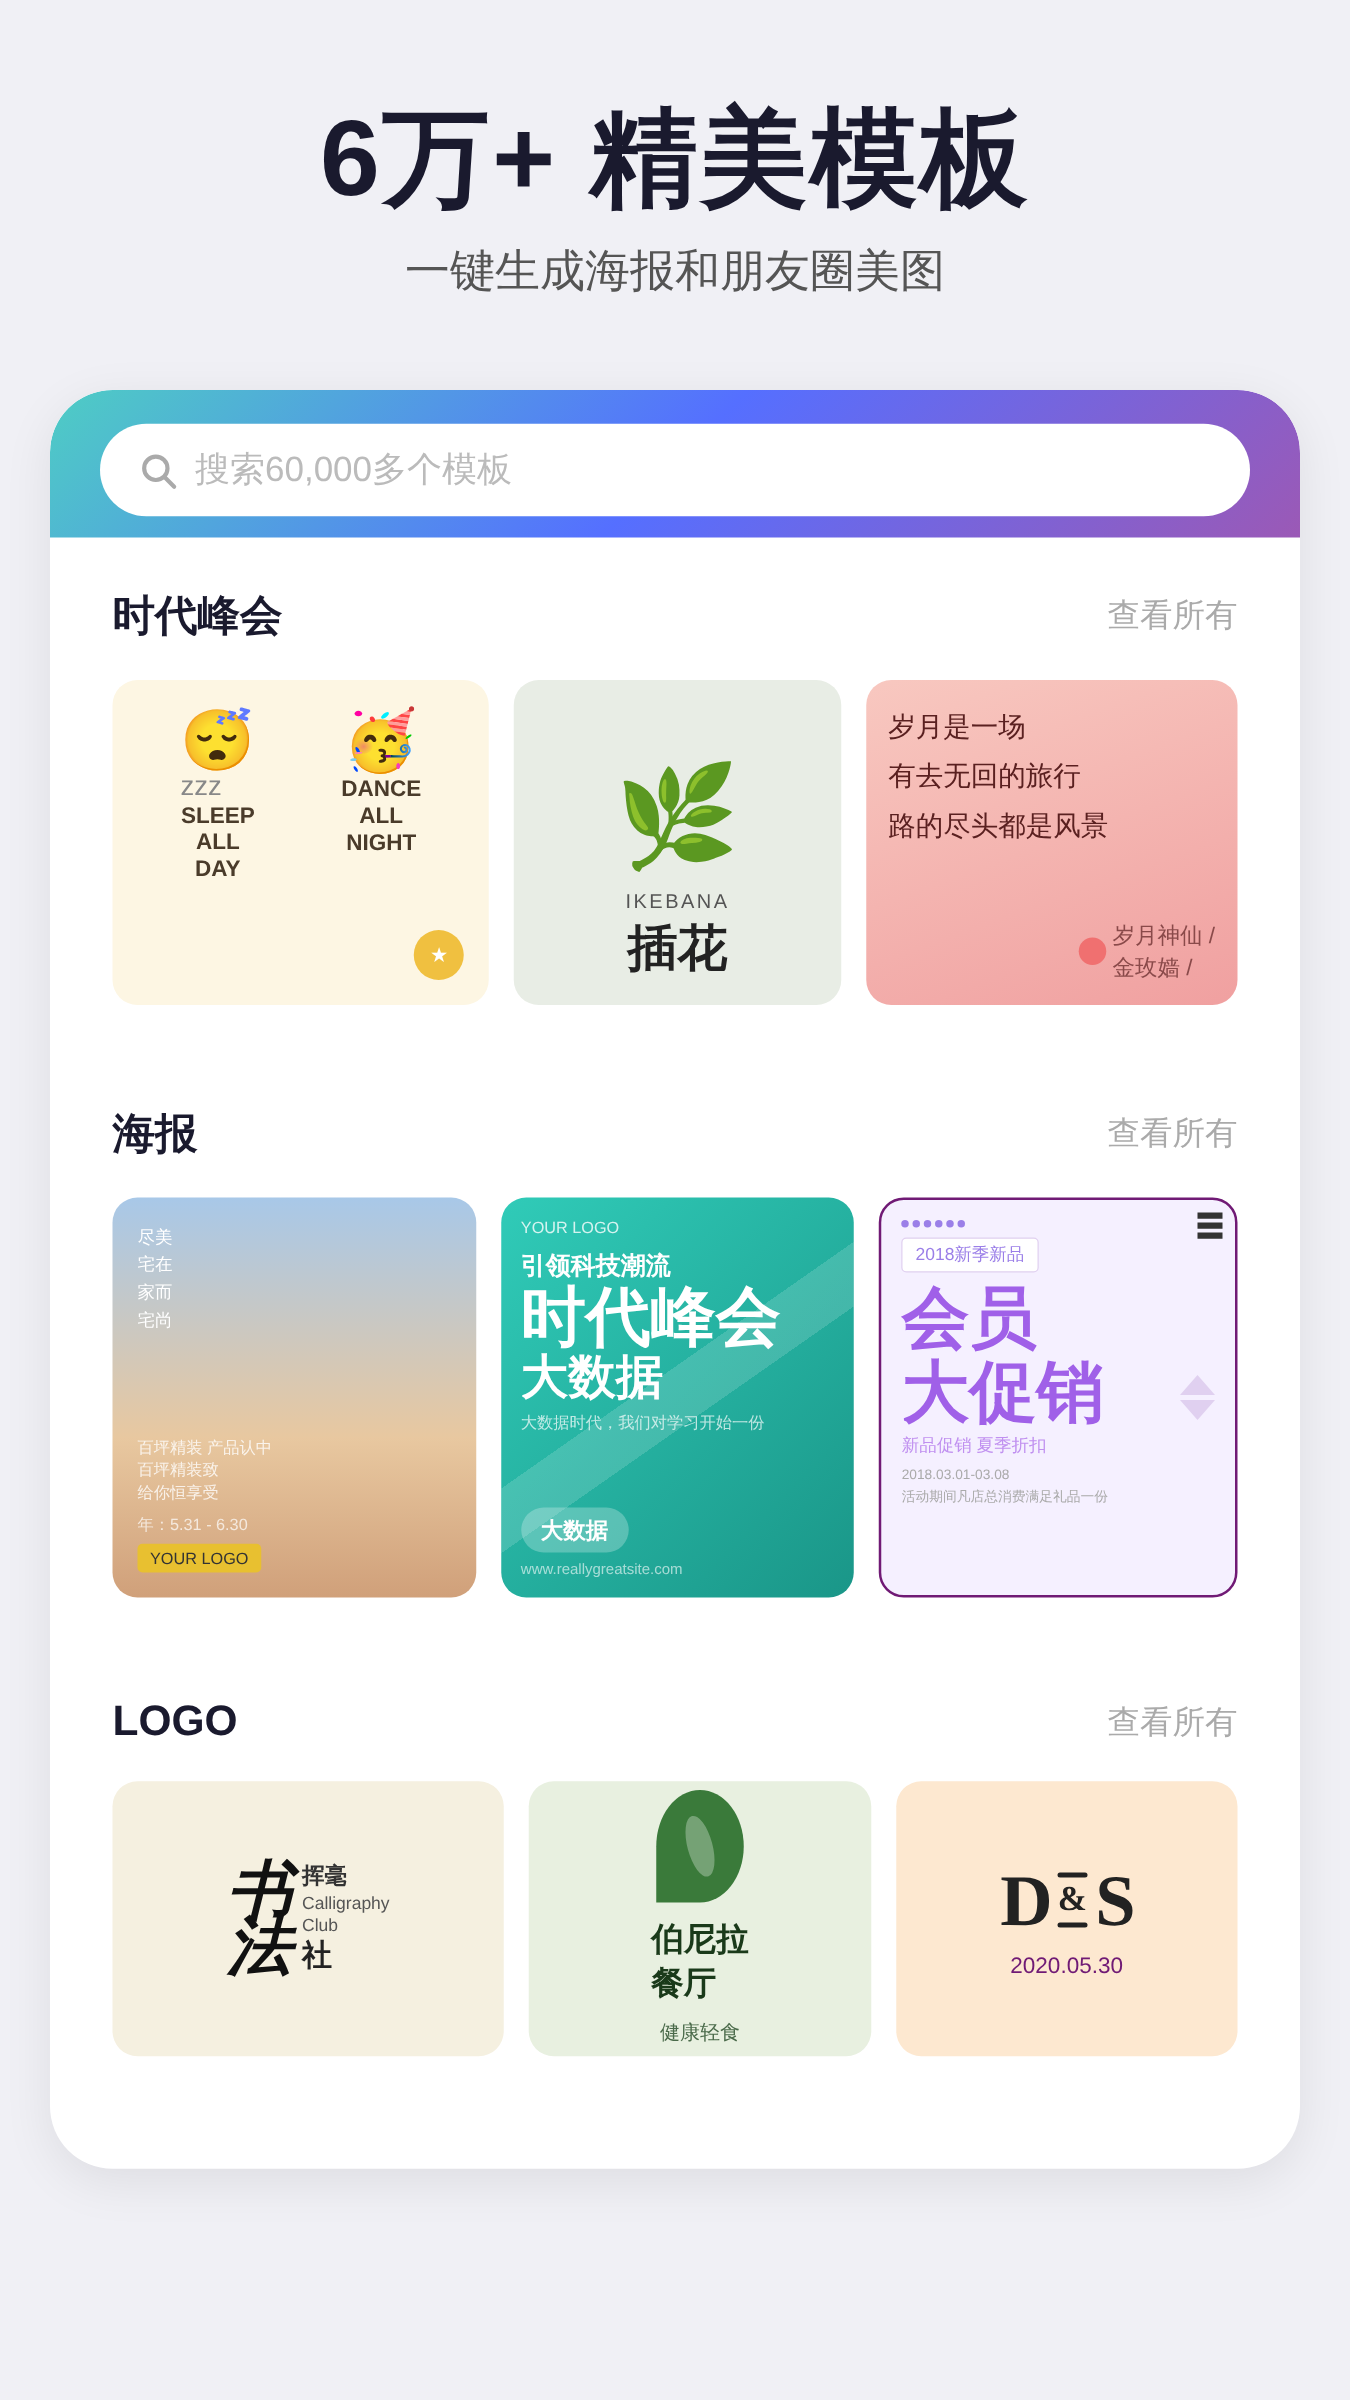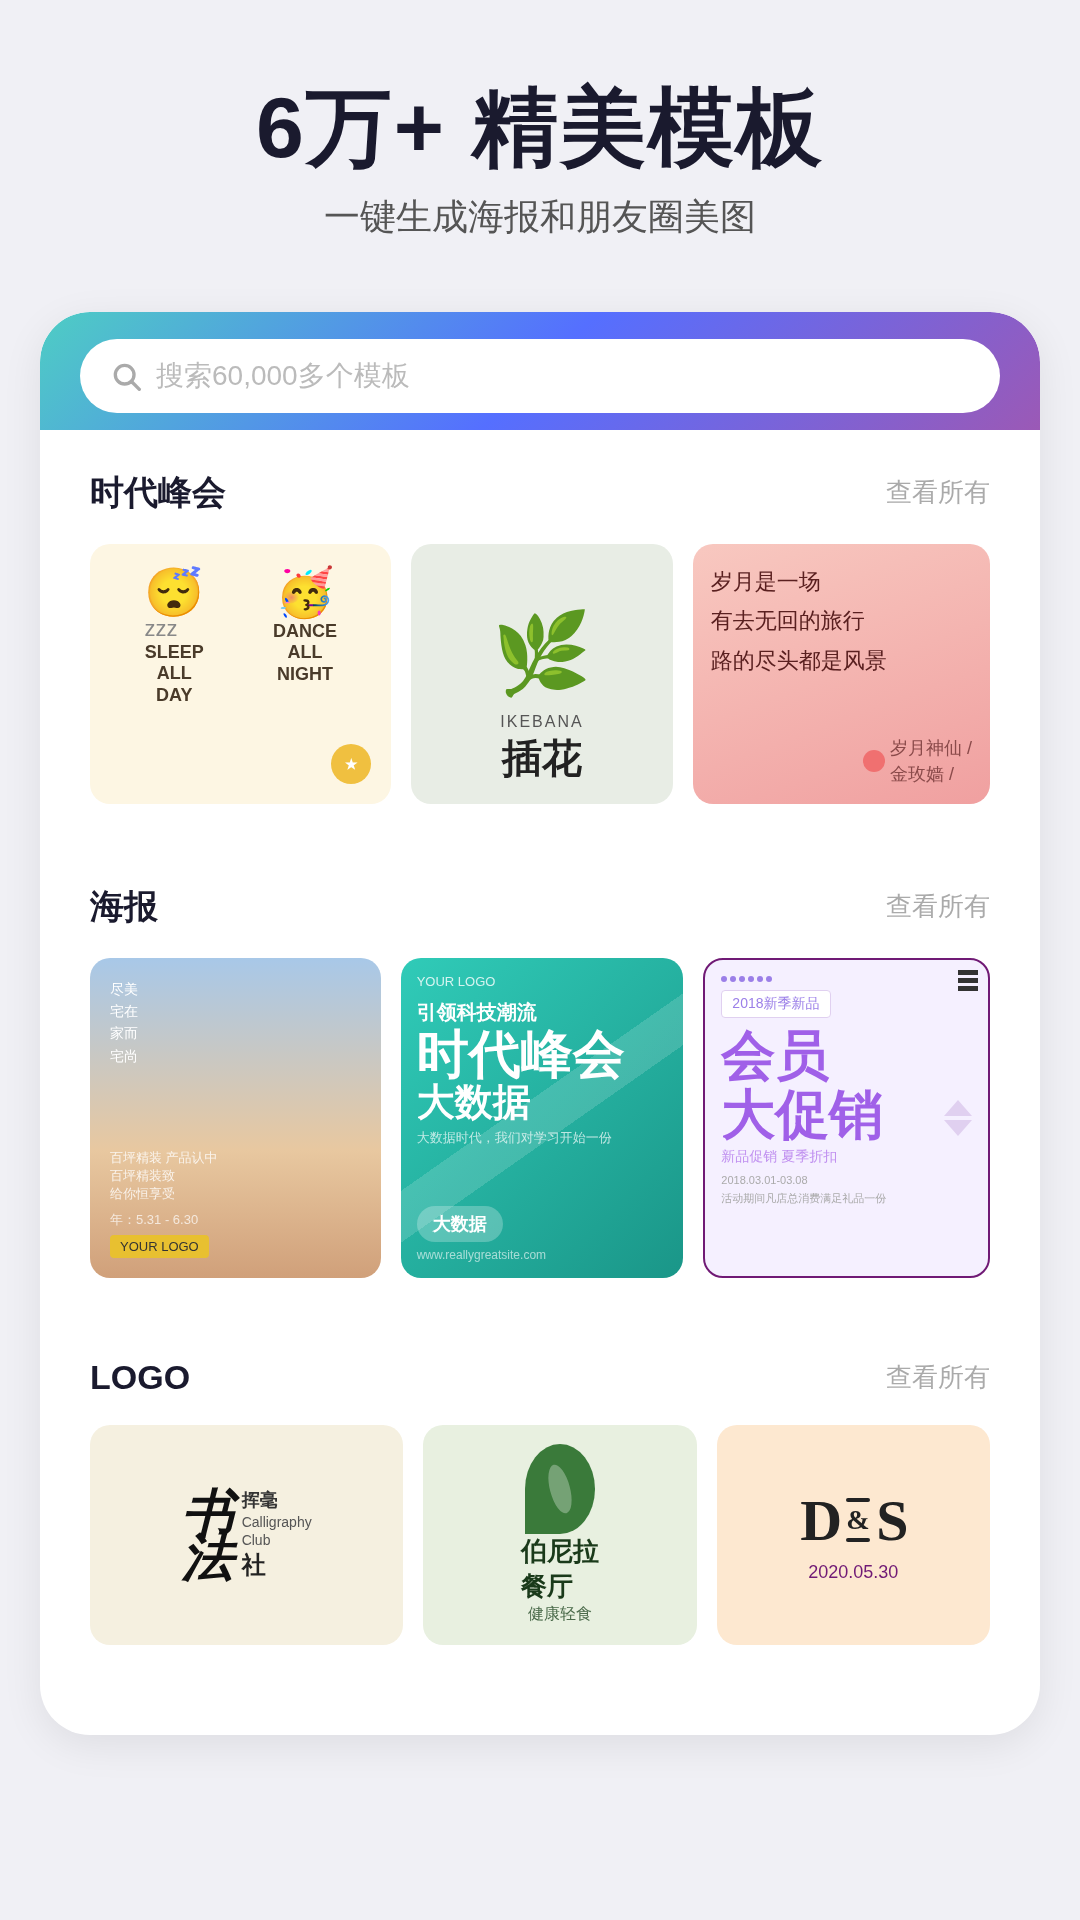--- a/index.html
+++ b/index.html
@@ -388,21 +388,21 @@
 
     .card-calligraphy {
       background: #f5f0e0;
       flex-direction: column;
       padding: 20px;
     }
 
     .card-restaurant {
       background: #e8f0e0;
       flex-direction: column;
-      gap: 0;
+      gap: 12px;
     }
     .restaurant-leaf {
       width: 70px;
       height: 90px;
       background: #3a7a3a;
       border-radius: 50% 50% 50% 0;
       position: relative;
       display: flex;
       align-items: center;
       justify-content: center;

